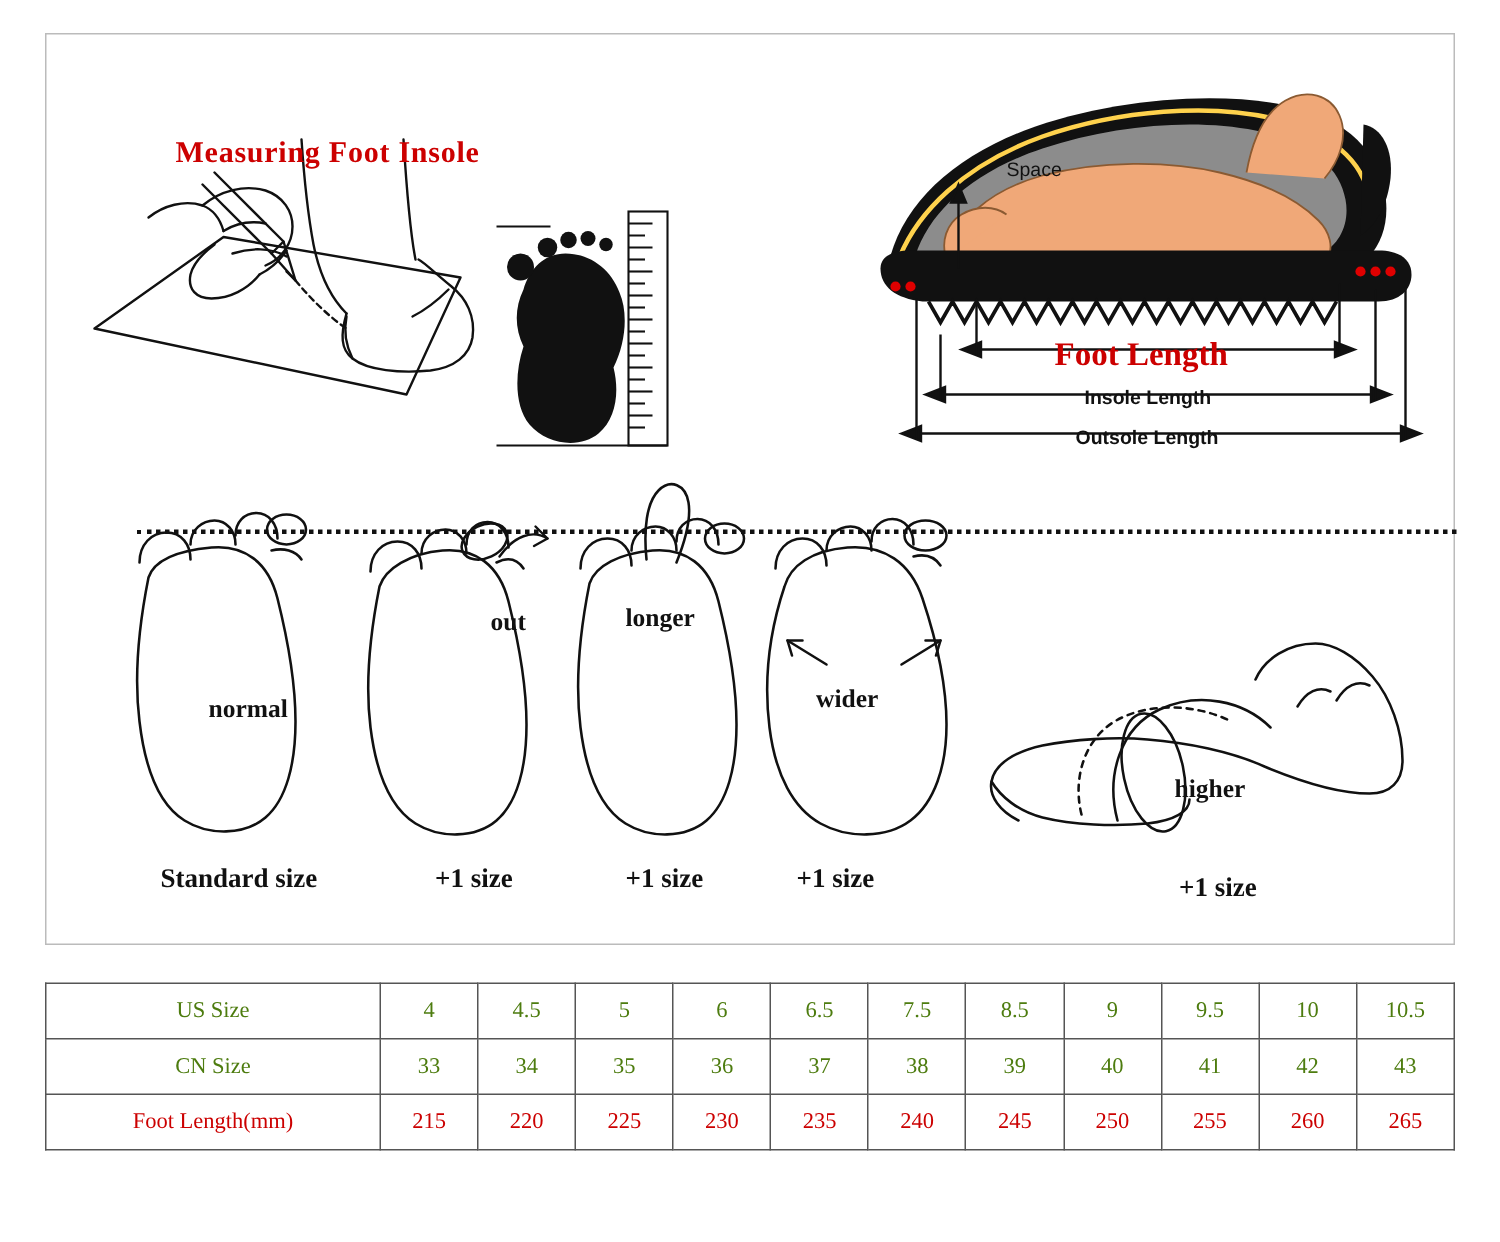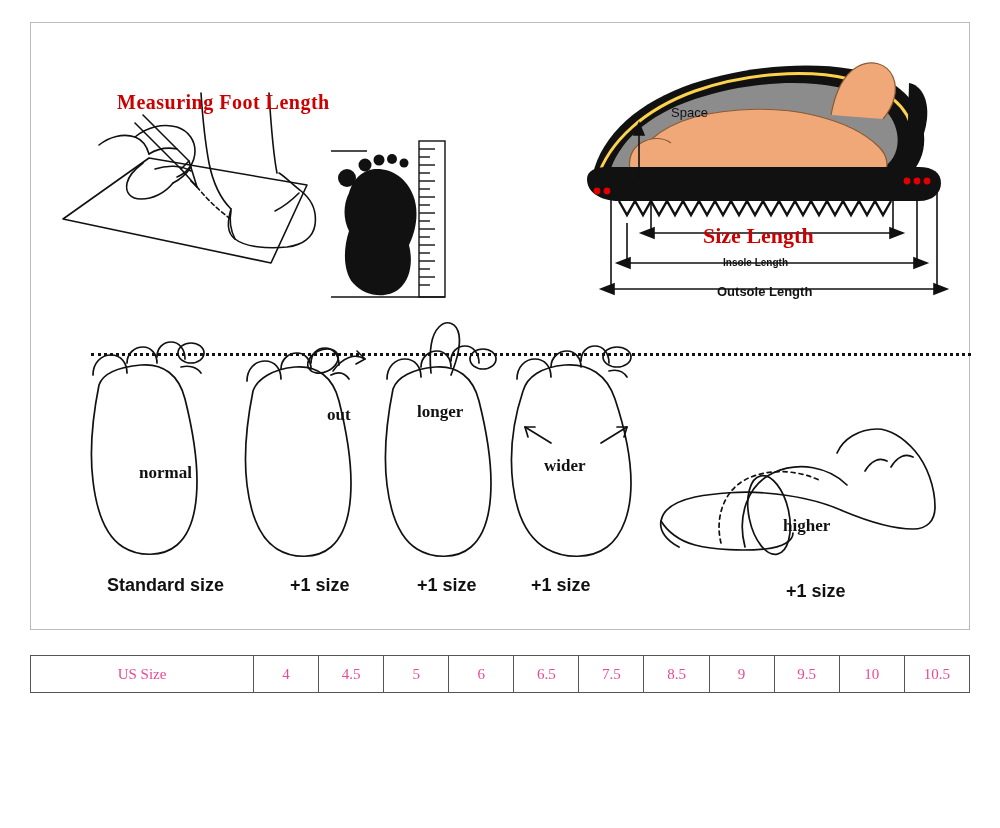--- a/index.html
+++ b/index.html
@@ -63,21 +63,21 @@
     font-weight: bold;
     font-size: 22px;
     color: #cc0000;
     white-space: nowrap;
   }
   .label-insole {
     position: absolute;
     left: 692px;
     top: 234px;
     font-family: "Liberation Sans", sans-serif;
-    font-size: 10px;
+    font-size: 13px;
     font-weight: bold;
     color: #111;
     white-space: nowrap;
   }
   .label-outsole {
     position: absolute;
     left: 686px;
     top: 261px;
     font-family: "Liberation Sans", sans-serif;
     font-size: 13px;
@@ -105,21 +105,21 @@
     white-space: nowrap;
   }
   .lbl-normal { left: 108px; top: 440px; }
   .lbl-out    { left: 296px; top: 382px; }
   .lbl-longer { left: 386px; top: 379px; }
   .lbl-wider  { left: 513px; top: 433px; }
   .lbl-higher { left: 752px; top: 493px; text-align: right; }
 
   .size-lbl {
     position: absolute;
-    font-family: Liberation Sans, sans-serif;
+    font-family: Liberation Serif, serif;
     font-weight: bold;
     font-size: 18px;
     color: #111;
     white-space: nowrap;
   }
   .sz-0 { left: 76px;  top: 552px; }
   .sz-1 { left: 259px; top: 552px; }
   .sz-2 { left: 386px; top: 552px; }
   .sz-3 { left: 500px; top: 552px; }
   .sz-4 { left: 755px; top: 558px; }
@@ -133,21 +133,21 @@
     border-collapse: collapse;
     table-layout: fixed;
   }
   .size-table td {
     border: 1px solid #555;
     height: 34px;
     text-align: center;
     vertical-align: middle;
     font-family: "Liberation Serif", serif;
     font-size: 15px;
-    color: #ec4899;
+    color: #4d7c0f;
   }
   .size-table td.rowhead {
     width: 220px;
     font-size: 15px;
   }
   .size-table tr.highlight td {
     color: #cc0000;
   }
 
   svg.art { position: absolute; left: 0; top: 0; pointer-events: none; }
@@ -333,23 +333,23 @@
 
           <path d="M714 524 C706 494 716 462 742 450 C768 438 798 444 816 462"></path>
           <ellipse cx="738" cy="492" rx="20" ry="40" transform="rotate(-12 738 492)"></ellipse>
 
           <path d="M834 448 C840 438 848 434 856 438"></path>
           <path d="M860 444 C866 434 874 430 882 434"></path>
         </g>
       </g>
     </svg>
 
-    <div class="title-measuring">Measuring Foot Length</div>
+    <div class="title-measuring">Measuring Foot Insole</div>
     <div class="label-space">Space</div>
-    <div class="label-footlength">Size  Length</div>
+    <div class="label-footlength">Foot  Length</div>
     <div class="label-insole">Insole Length</div>
     <div class="label-outsole">Outsole Length</div>
 
     <div class="dash-sep"></div>
 
     <div class="foot-lbl lbl-normal">normal</div>
     <div class="foot-lbl lbl-out">out</div>
     <div class="foot-lbl lbl-longer">longer</div>
     <div class="foot-lbl lbl-wider">wider</div>
     <div class="foot-lbl lbl-higher">higher</div>
@@ -370,16 +370,44 @@
         <td>5</td>
         <td>6</td>
         <td>6.5</td>
         <td>7.5</td>
         <td>8.5</td>
         <td>9</td>
         <td>9.5</td>
         <td>10</td>
         <td>10.5</td>
       </tr>
+      <tr>
+        <td class="rowhead">CN Size</td>
+        <td>33</td>
+        <td>34</td>
+        <td>35</td>
+        <td>36</td>
+        <td>37</td>
+        <td>38</td>
+        <td>39</td>
+        <td>40</td>
+        <td>41</td>
+        <td>42</td>
+        <td>43</td>
+      </tr>
+      <tr class="highlight">
+        <td class="rowhead">Foot Length(mm)</td>
+        <td>215</td>
+        <td>220</td>
+        <td>225</td>
+        <td>230</td>
+        <td>235</td>
+        <td>240</td>
+        <td>245</td>
+        <td>250</td>
+        <td>255</td>
+        <td>260</td>
+        <td>265</td>
+      </tr>
     </tbody>
   </table>
 
 </div>
 
 </body></html>

